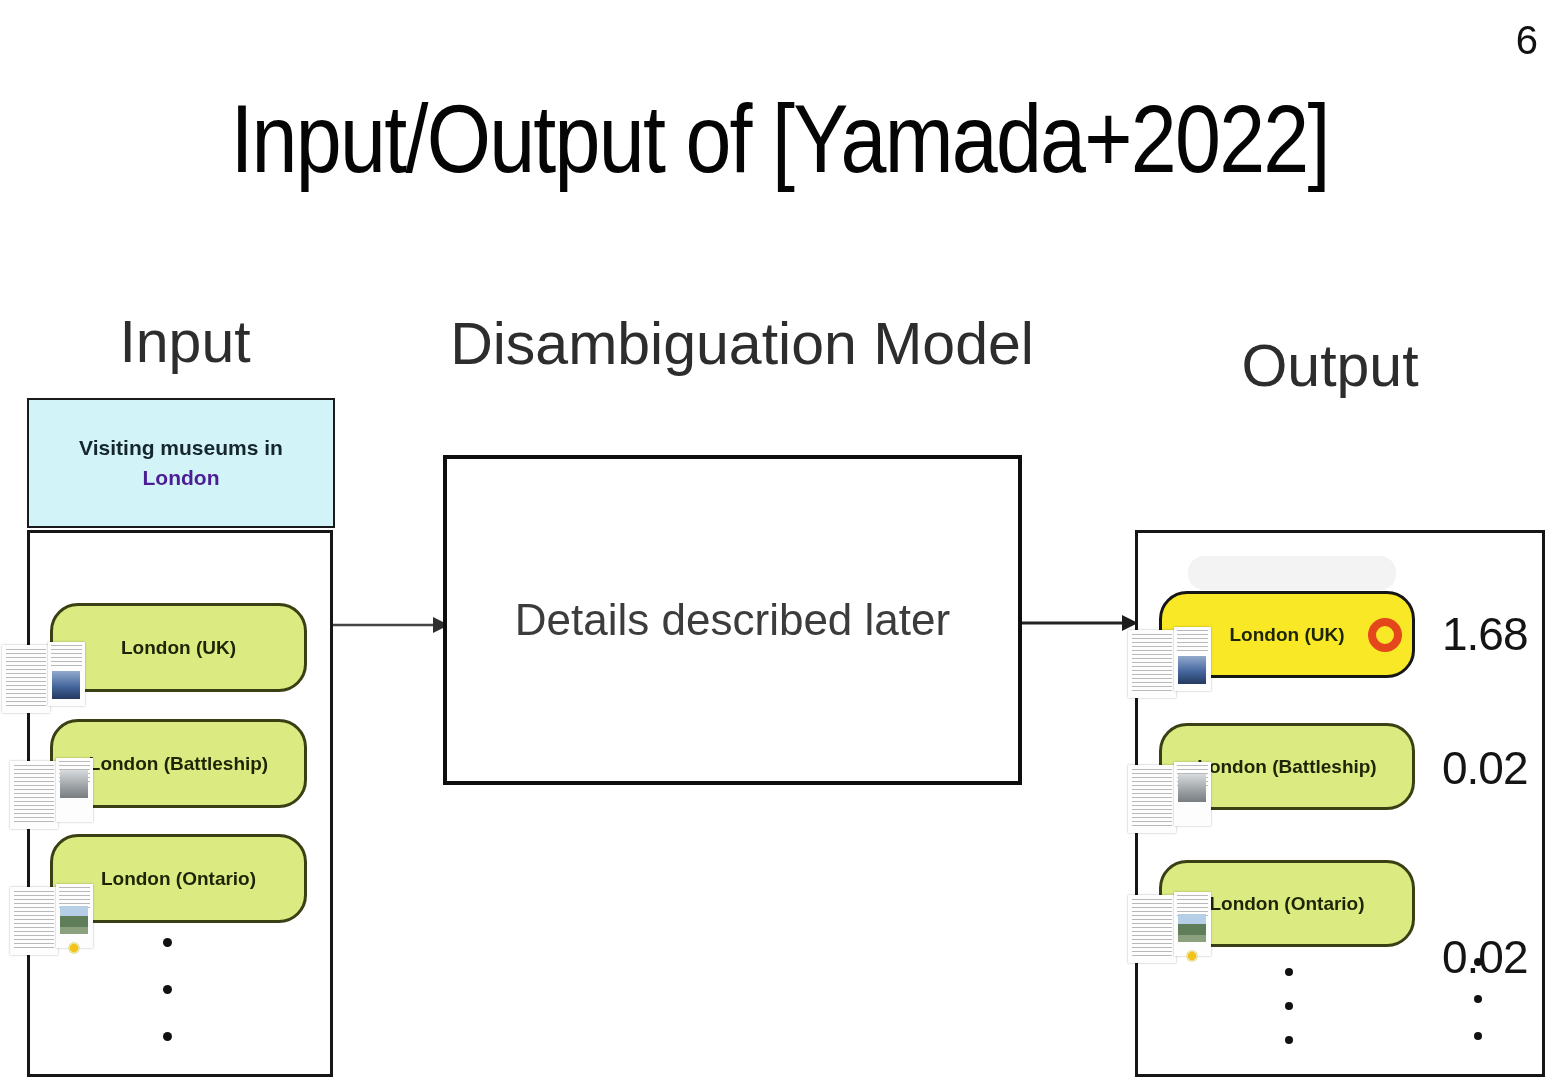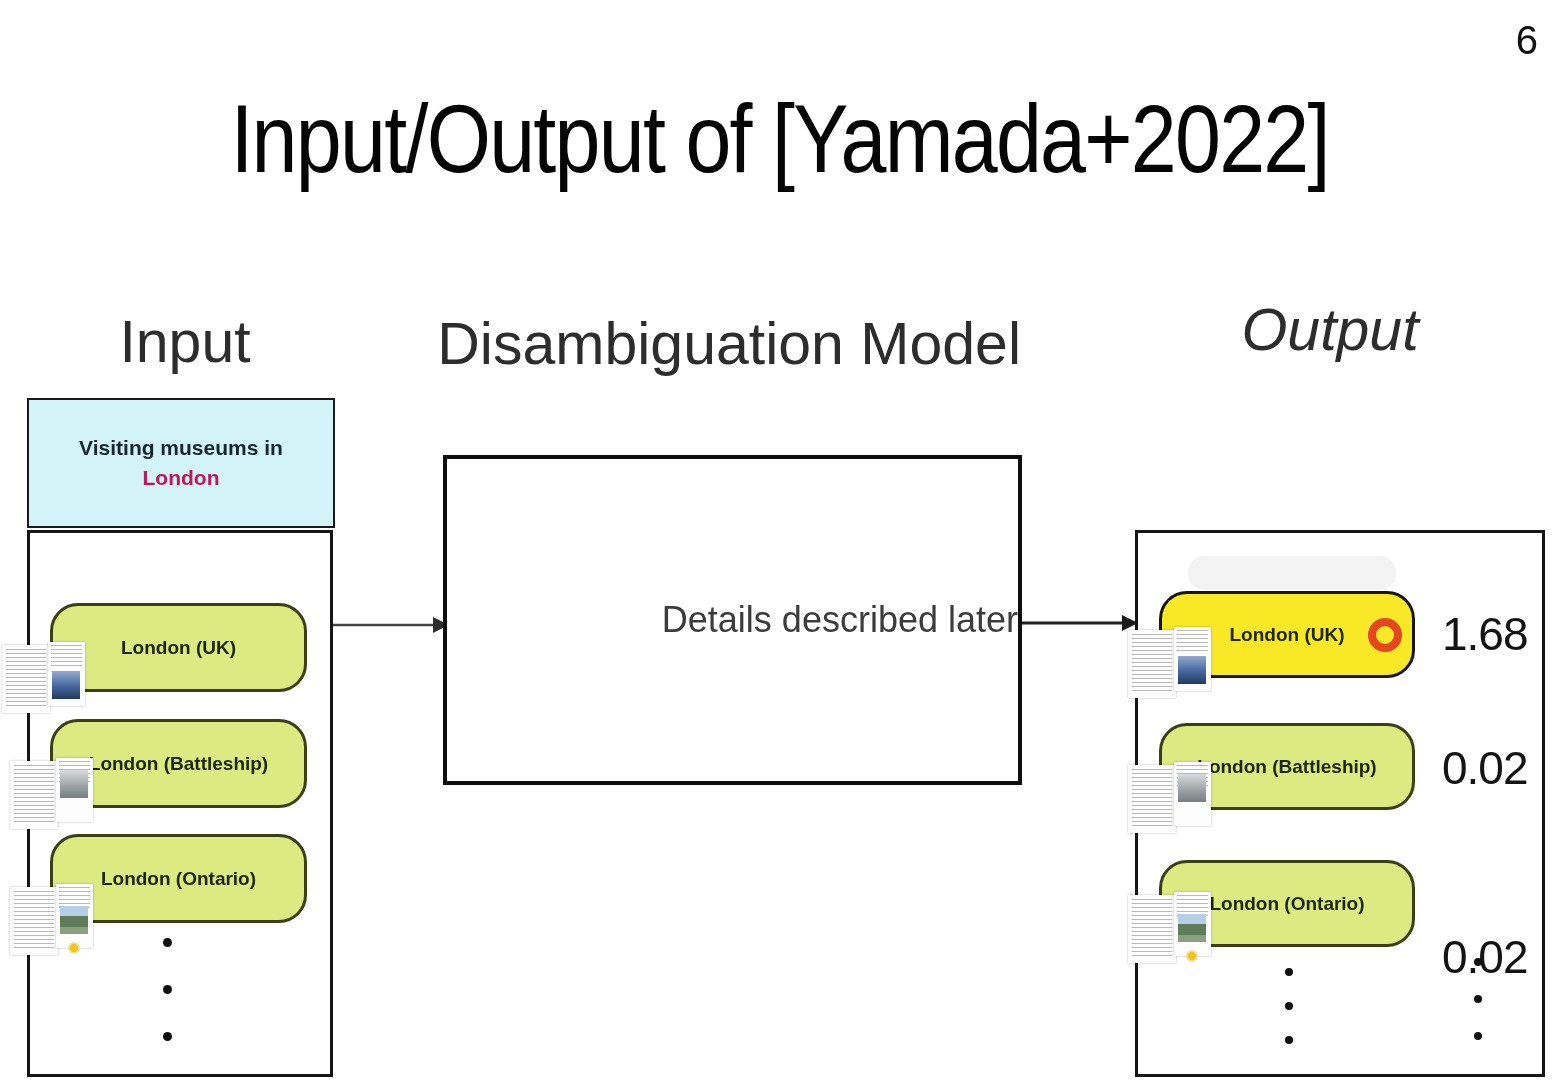--- a/index.html
+++ b/index.html
@@ -7,49 +7,49 @@
   .slide { position:relative; width:1560px; height:1080px; background:#fff; overflow:hidden; }
 
   .page-number { position:absolute; top:18px; right:22px; font-size:40px; color:#111; }
 
   .slide-title { position:absolute; top:84px; left:0; width:100%; text-align:center;
                  font-size:96px; color:#050505; white-space:nowrap; }
   .slide-title span { display:inline-block; transform:scaleX(0.86); transform-origin:center; letter-spacing:-2px; }
 
   .col-heading { position:absolute; font-size:59px; color:#2d2d2d; text-align:center; }
   .h-input  { left:55px;  top:308px; width:260px; }
-  .h-model  { left:421px; top:310px; width:600px;text-align:right; }
-  .h-output { left:1165px; top:296px; width:330px;font-style:italic; }
+  .h-model  { left:442px; top:310px; width:600px; }
+  .h-output { left:1165px; top:332px; width:330px; }
 
   
   .query-box { position:absolute; left:27px; top:398px; width:308px; height:130px;
                background:#d2f4f8; border:2px solid #1a1a1a;
                display:flex; flex-direction:column; justify-content:center; align-items:center;
                text-align:center; font-weight:bold; font-size:21px; color:#16262e; line-height:30px; }
-  .query-box .hl { color:#be185d; }
+  .query-box .hl { color:#4c1d95; }
 
   
   .candidates-box { position:absolute; left:27px; top:530px; width:306px; height:547px;
                     background:#fff; border:3px solid #161616; }
   .candidates-label { position:absolute; left:27px; top:544px; width:306px; text-align:center;
                       font-size:33px; color:#2b2b2b; }
 
   .pill { position:absolute; border-radius:28px; display:flex; align-items:center; justify-content:center;
           font-weight:bold; font-size:19px; color:#1d2506; }
   .pill.green { background:#dcea82; border:3px solid #3a3f14; }
   .pill.yellow { background:#f9e825; border:3px solid #161616; }
 
   .in-pill { left:50px; width:257px; height:89px; }
   .in-pill-1 { top:603px; } .in-pill-2 { top:719px; } .in-pill-3 { top:834px; }
 
   
   .model-box { position:absolute; left:443px; top:455px; width:579px; height:330px;
                background:#fff; border:4px solid #0e0e0e;
-               display:flex; align-items:center; justify-content:flex-end;
-               font-size:36px; color:#3c3c3c; }
+               display:flex; align-items:center; justify-content:center;
+               font-size:44px; color:#3c3c3c; }
 
   svg.arrow { position:absolute; overflow:visible; }
 
   
   .output-box { position:absolute; left:1135px; top:530px; width:410px; height:547px;
                 background:#fff; border:3px solid #161616; }
   .ghost { position:absolute; left:1188px; top:556px; width:208px; height:34px;
            background:#f3f3f3; border-radius:16px; }
   .out-pill { left:1159px; width:256px; height:87px; }
   .out-pill-1 { top:591px; } .out-pill-2 { top:723px; } .out-pill-3 { top:860px; }

